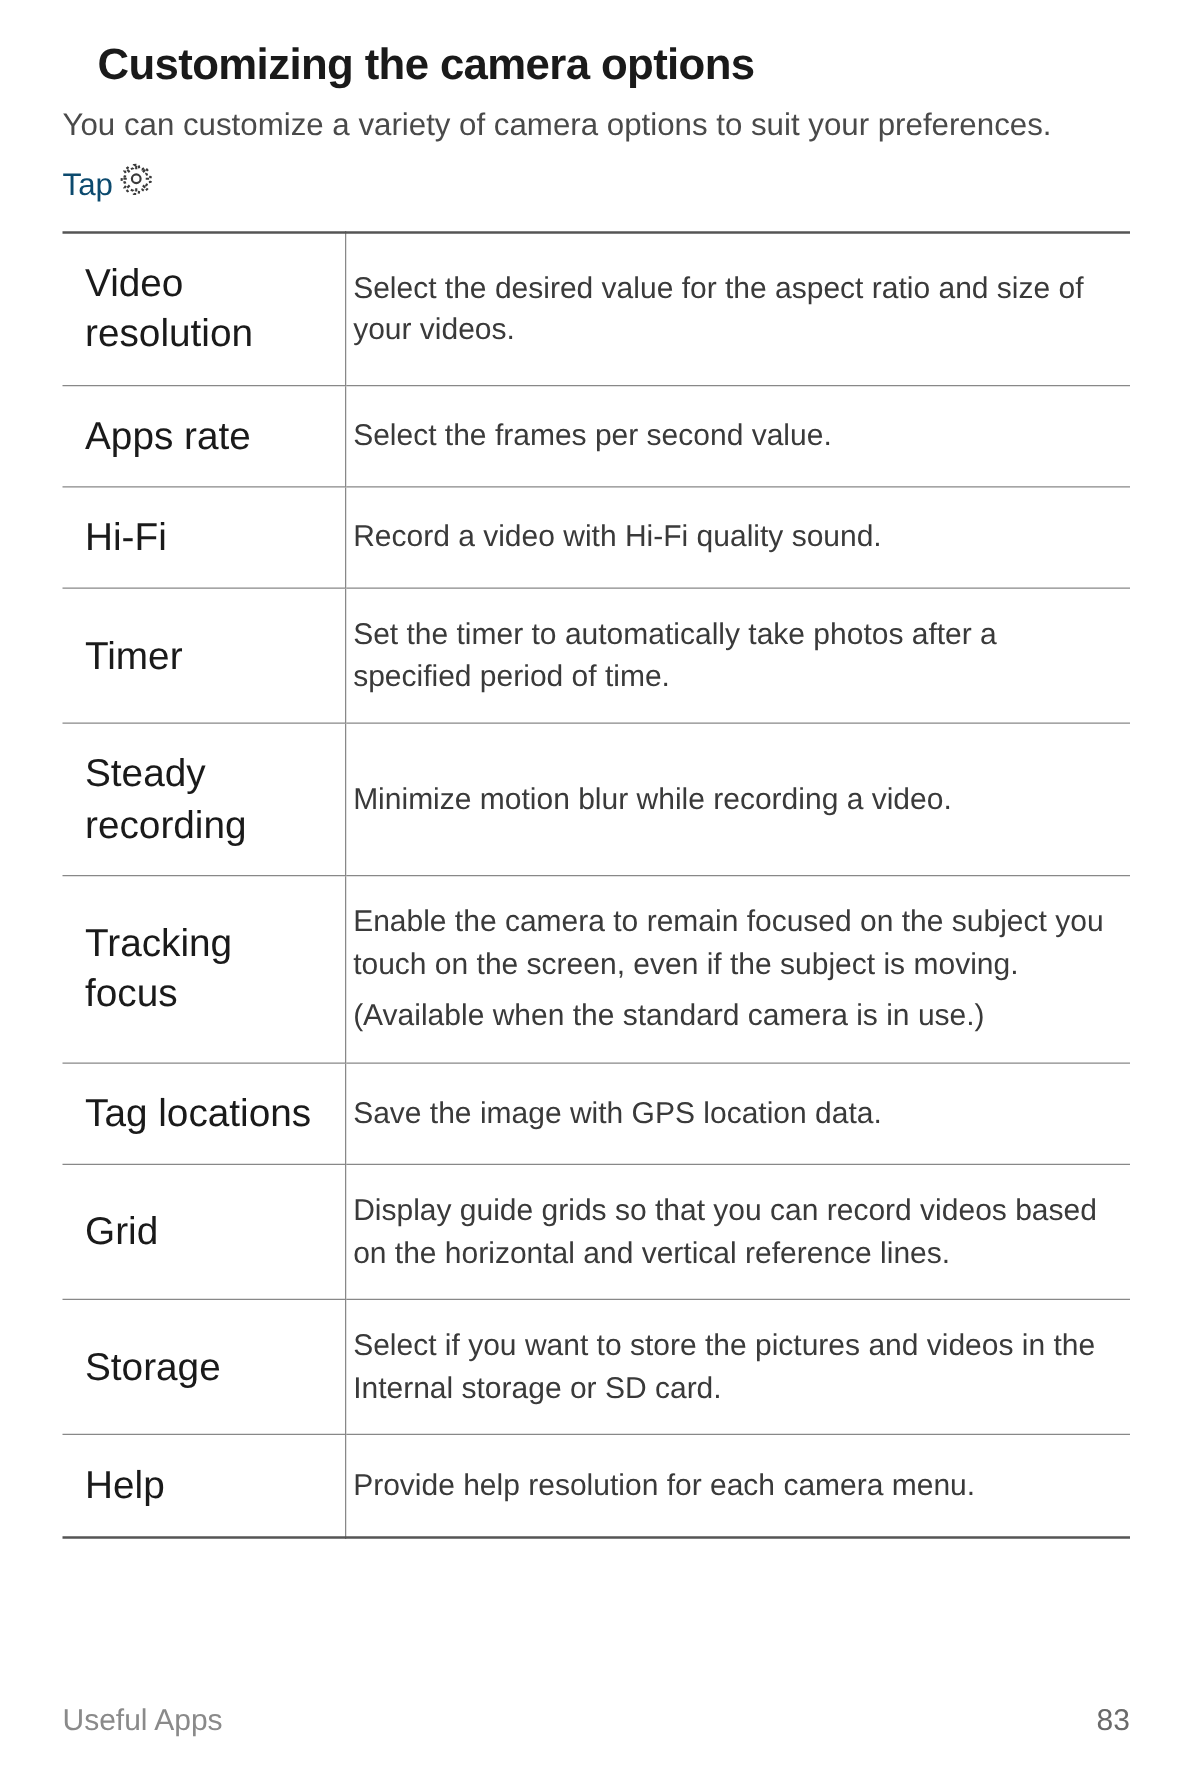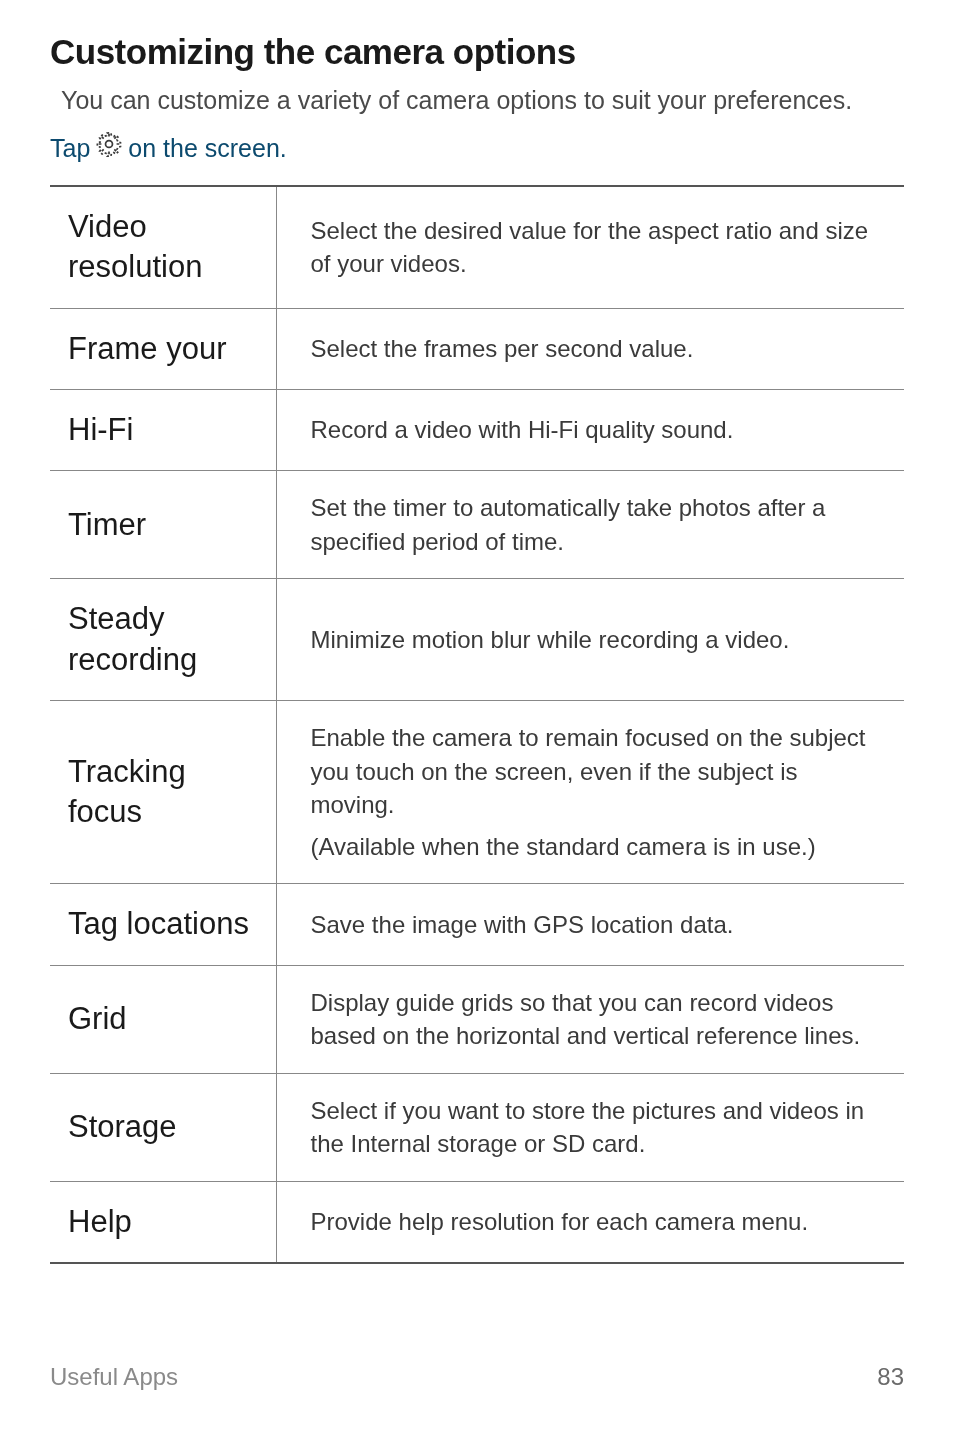--- a/index.html
+++ b/index.html
@@ -15,27 +15,27 @@
     padding: 32px 50px 40px 50px;
     position: relative;
     color: #2a2a2a;
   }
   .heading {
     font-size: 35px;
     font-weight: 600;
     color: #1a1a1a;
     margin-bottom: 10px;
     letter-spacing: -0.5px;
+    margin-left: 28px;
   }
   .intro-line {
     font-size: 25px;
     font-weight: 300;
     color: #4a4a4a;
     line-height: 1.5;
-    margin-left: 11px;
   }
   .tap-line {
     font-size: 25px;
     font-weight: 300;
     color: #0c4a6e;
     line-height: 1.5;
     margin-top: 10px;
     margin-bottom: 18px;
     display: flex;
     align-items: center;
@@ -63,21 +63,21 @@
   .option-name {
     width: 226px;
     padding: 20px 14px 20px 18px;
     font-size: 31px;
     font-weight: 400;
     color: #1a1a1a;
     border-right: 1px solid #888;
     line-height: 1.3;
   }
   .option-desc {
-    padding: 20px 20px 20px 34px;
+    padding: 20px 20px 20px 6px;
     font-size: 24px;
     font-weight: 300;
     color: #3a3a3a;
     line-height: 1.4;
   }
   .option-desc p + p {
     margin-top: 8px;
   }
   .footer {
     position: absolute;
@@ -108,33 +108,32 @@
 
 <p class="tap-line">
   <span>Tap </span>
   <span class="gear-icon">
     <svg width="26" height="26" viewBox="0 0 24 24" fill="none" stroke="#3a3a3a" stroke-width="1.6">
       <circle cx="12" cy="12" r="3.2"></circle>
       <path d="M12 2.5 L12 5 M12 19 L12 21.5 M21.5 12 L19 12 M5 12 L2.5 12 M18.6 5.4 L16.9 7.1 M7.1 16.9 L5.4 18.6 M18.6 18.6 L16.9 16.9 M7.1 7.1 L5.4 5.4" stroke-dasharray="0"></path>
       <path d="M12 1.8 c-.6 0-1.2.05-1.8.14l-.4 2.3c-.8.2-1.5.5-2.2.9l-1.9-1.3c-.9.7-1.7 1.5-2.4 2.4l1.3 1.9c-.4.7-.7 1.4-.9 2.2l-2.3.4c-.09.6-.14 1.2-.14 1.8s.05 1.2.14 1.8l2.3.4c.2.8.5 1.5.9 2.2l-1.3 1.9c.7.9 1.5 1.7 2.4 2.4l1.9-1.3c.7.4 1.4.7 2.2.9l.4 2.3c.6.09 1.2.14 1.8.14s1.2-.05 1.8-.14l.4-2.3c.8-.2 1.5-.5 2.2-.9l1.9 1.3c.9-.7 1.7-1.5 2.4-2.4l-1.3-1.9c.4-.7.7-1.4.9-2.2l2.3-.4c.09-.6.14-1.2.14-1.8s-.05-1.2-.14-1.8l-2.3-.4c-.2-.8-.5-1.5-.9-2.2l1.3-1.9c-.7-.9-1.5-1.7-2.4-2.4l-1.9 1.3c-.7-.4-1.4-.7-2.2-.9l-.4-2.3c-.6-.09-1.2-.14-1.8-.14z" stroke-dasharray="2 2" fill="none"></path>
     </svg>
   </span>
-  <span> on the screen.</span>
 </p>
 
 <table class="options-table">
   <tbody>
     <tr>
       <td class="option-name">Video resolution</td>
       <td class="option-desc">
           <p>Select the desired value for the aspect ratio and size of your videos.</p>
         </td>
     </tr>
     <tr>
-      <td class="option-name">Frame your</td>
+      <td class="option-name">Apps rate</td>
       <td class="option-desc">
           <p>Select the frames per second value.</p>
         </td>
     </tr>
     <tr>
       <td class="option-name">Hi-Fi</td>
       <td class="option-desc">
           <p>Record a video with Hi-Fi quality sound.</p>
         </td>
     </tr>

